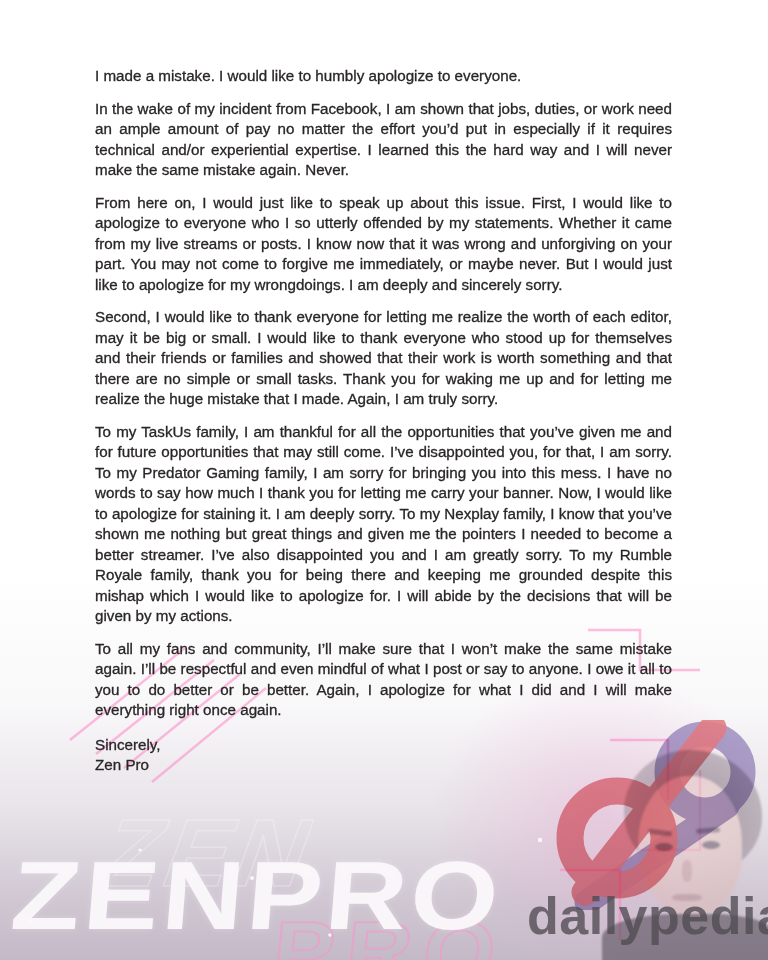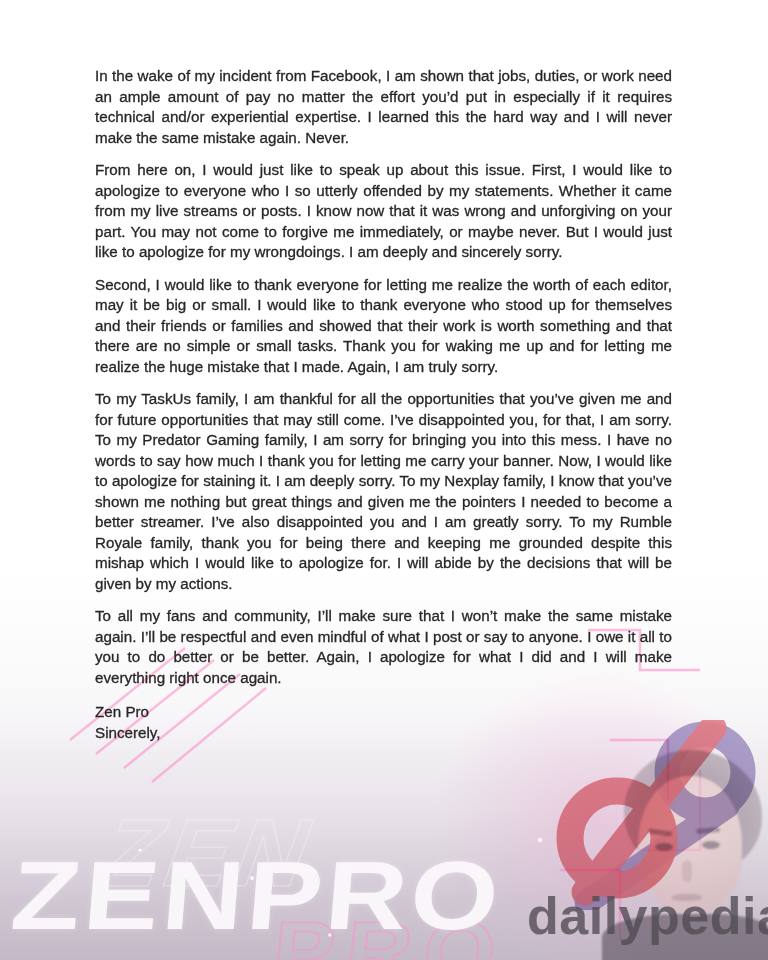--- a/index.html
+++ b/index.html
@@ -123,24 +123,25 @@
       <path d="M182 86 L42 182"></path>
     </g>
     <g stroke="#e4606a" stroke-width="27" stroke-linecap="round" opacity="0.9">
       <circle cx="72" cy="118" r="47"></circle>
       <path d="M40 172 L168 8"></path>
     </g>
   </svg>
   <div class="dp-wordmark">dailypedia</div>
 
   <div class="letter">
+    <p>I made a mistake. I would like to humbly apologize to everyone.</p>
     <p>In the wake of my incident from Facebook, I am shown that jobs, duties, or work need an ample amount of pay no matter the effort you’d put in especially if it requires technical and/or experiential expertise. I learned this the hard way and I will never make the same mistake again. Never.</p>
     <p>From here on, I would just like to speak up about this issue. First, I would like to apologize to everyone who I so utterly offended by my statements. Whether it came from my live streams or posts. I know now that it was wrong and unforgiving on your part. You may not come to forgive me immediately, or maybe never. But I would just like to apologize for my wrongdoings. I am deeply and sincerely sorry.</p>
     <p>Second, I would like to thank everyone for letting me realize the worth of each editor, may it be big or small. I would like to thank everyone who stood up for themselves and their friends or families and showed that their work is worth something and that there are no simple or small tasks. Thank you for waking me up and for letting me realize the huge mistake that I made. Again, I am truly sorry.</p>
     <p>To my TaskUs family, I am thankful for all the opportunities that you’ve given me and for future opportunities that may still come. I’ve disappointed you, for that, I am sorry. To my Predator Gaming family, I am sorry for bringing you into this mess. I have no words to say how much I thank you for letting me carry your banner. Now, I would like to apologize for staining it. I am deeply sorry. To my Nexplay family, I know that you’ve shown me nothing but great things and given me the pointers I needed to become a better streamer. I’ve also disappointed you and I am greatly sorry. To my Rumble Royale family, thank you for being there and keeping me grounded despite this mishap which I would like to apologize for.  I will abide by the decisions that will be given by my actions.</p>
     <p>To all my fans and community, I’ll make sure that I won’t make the same mistake again. I’ll be respectful and even mindful of what I post or say to anyone. I owe it all to you to do better or be better. Again, I apologize for what I did and I will make everything right once again.</p>
     <div class="signature">
+      <div>Sincerely,</div>
       <div>Zen Pro</div>
-      <div>Sincerely,</div>
     </div>
   </div>
 
 </div>
 
 </body></html>

